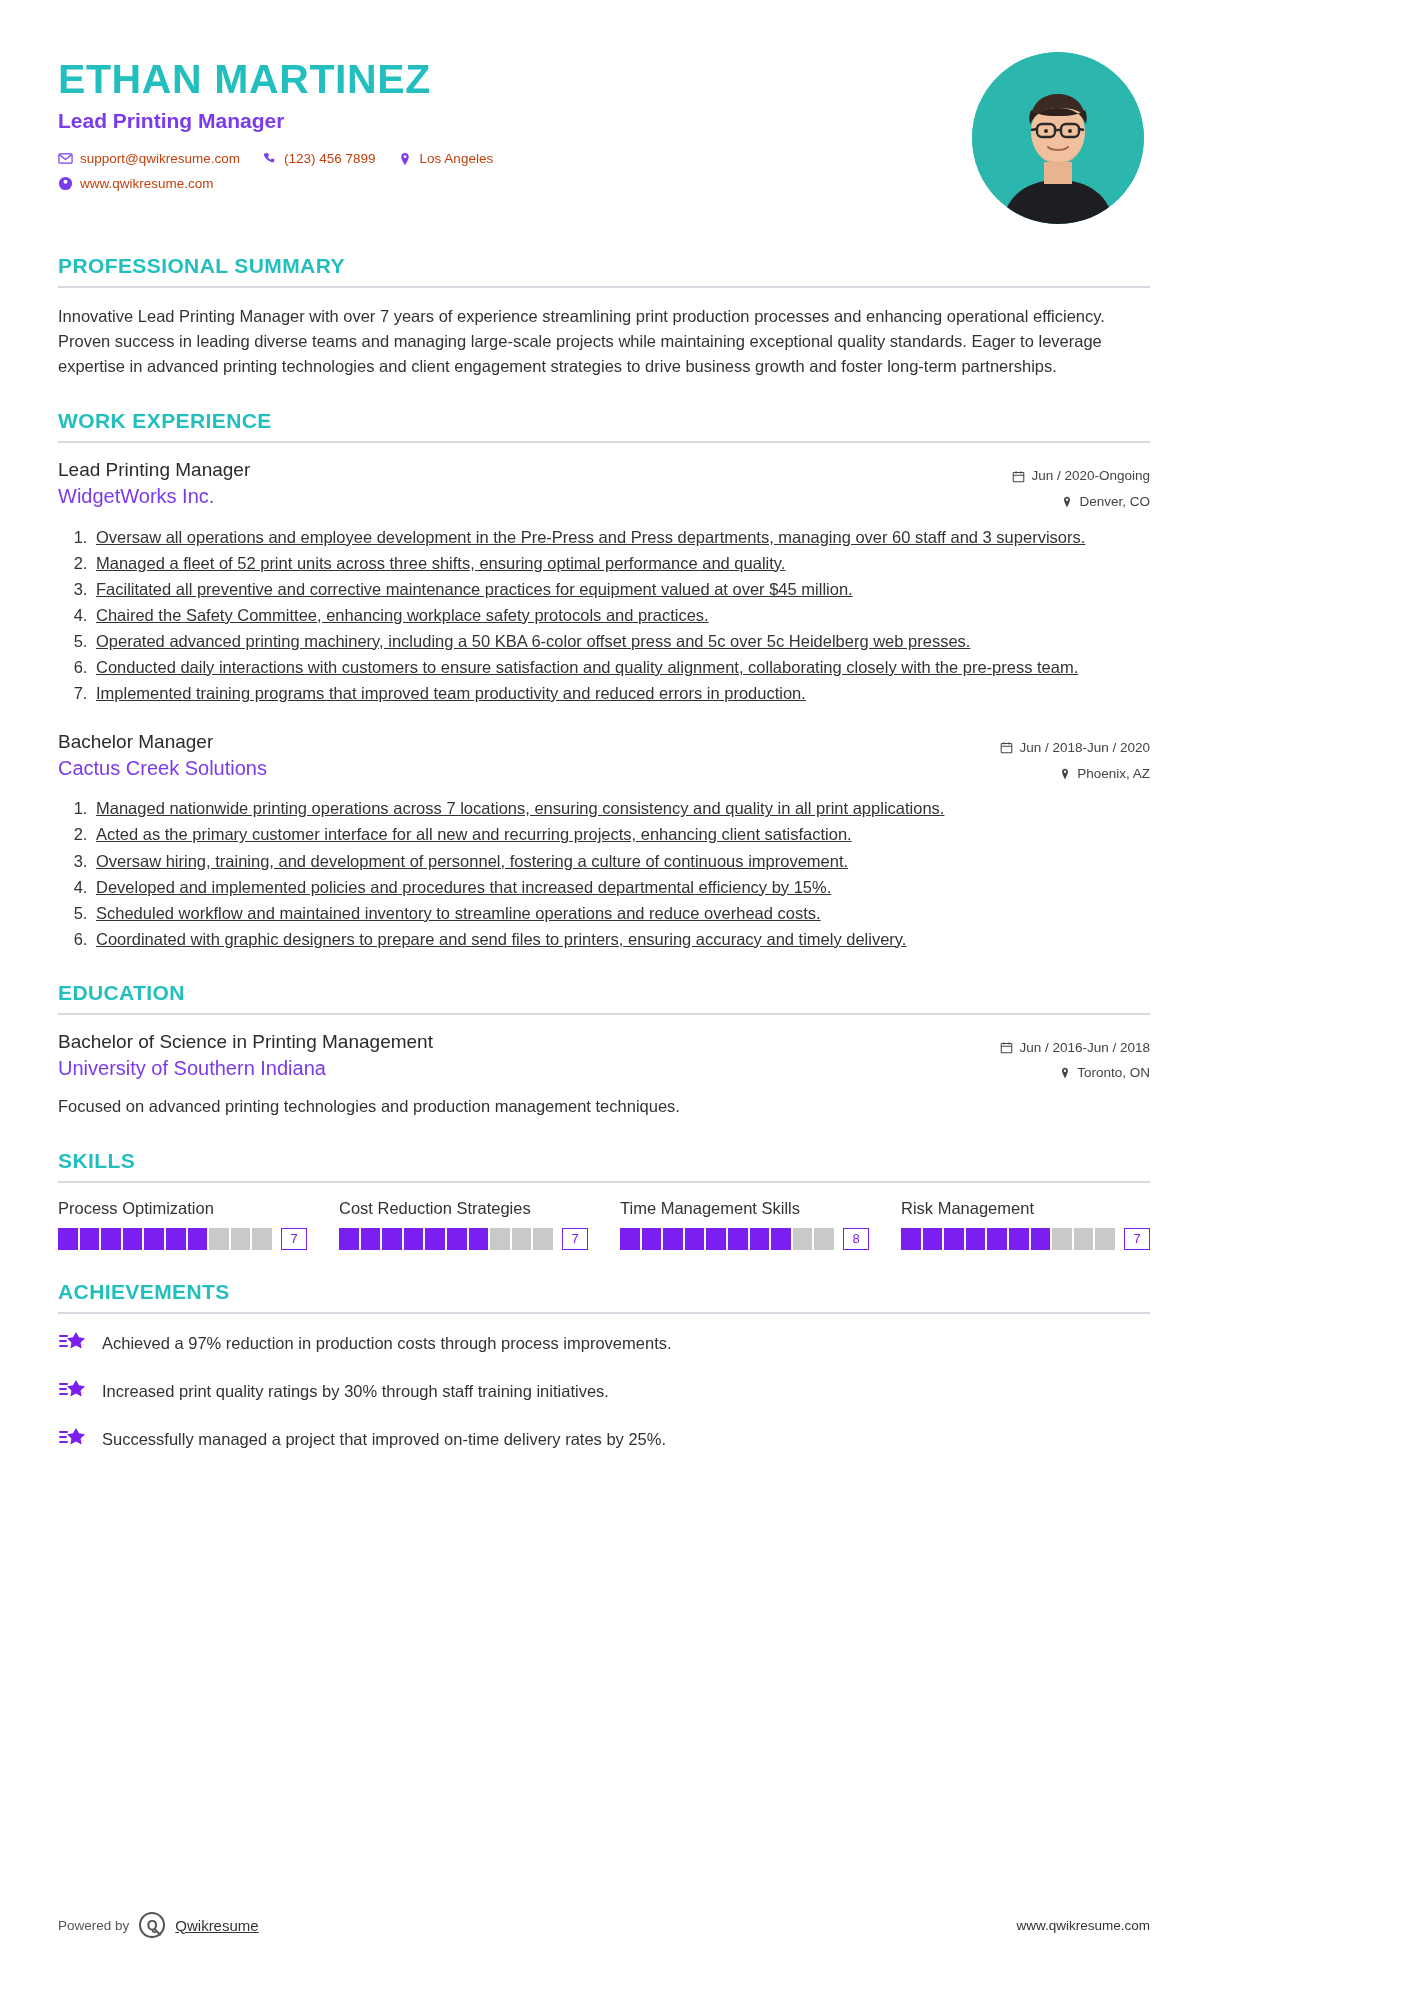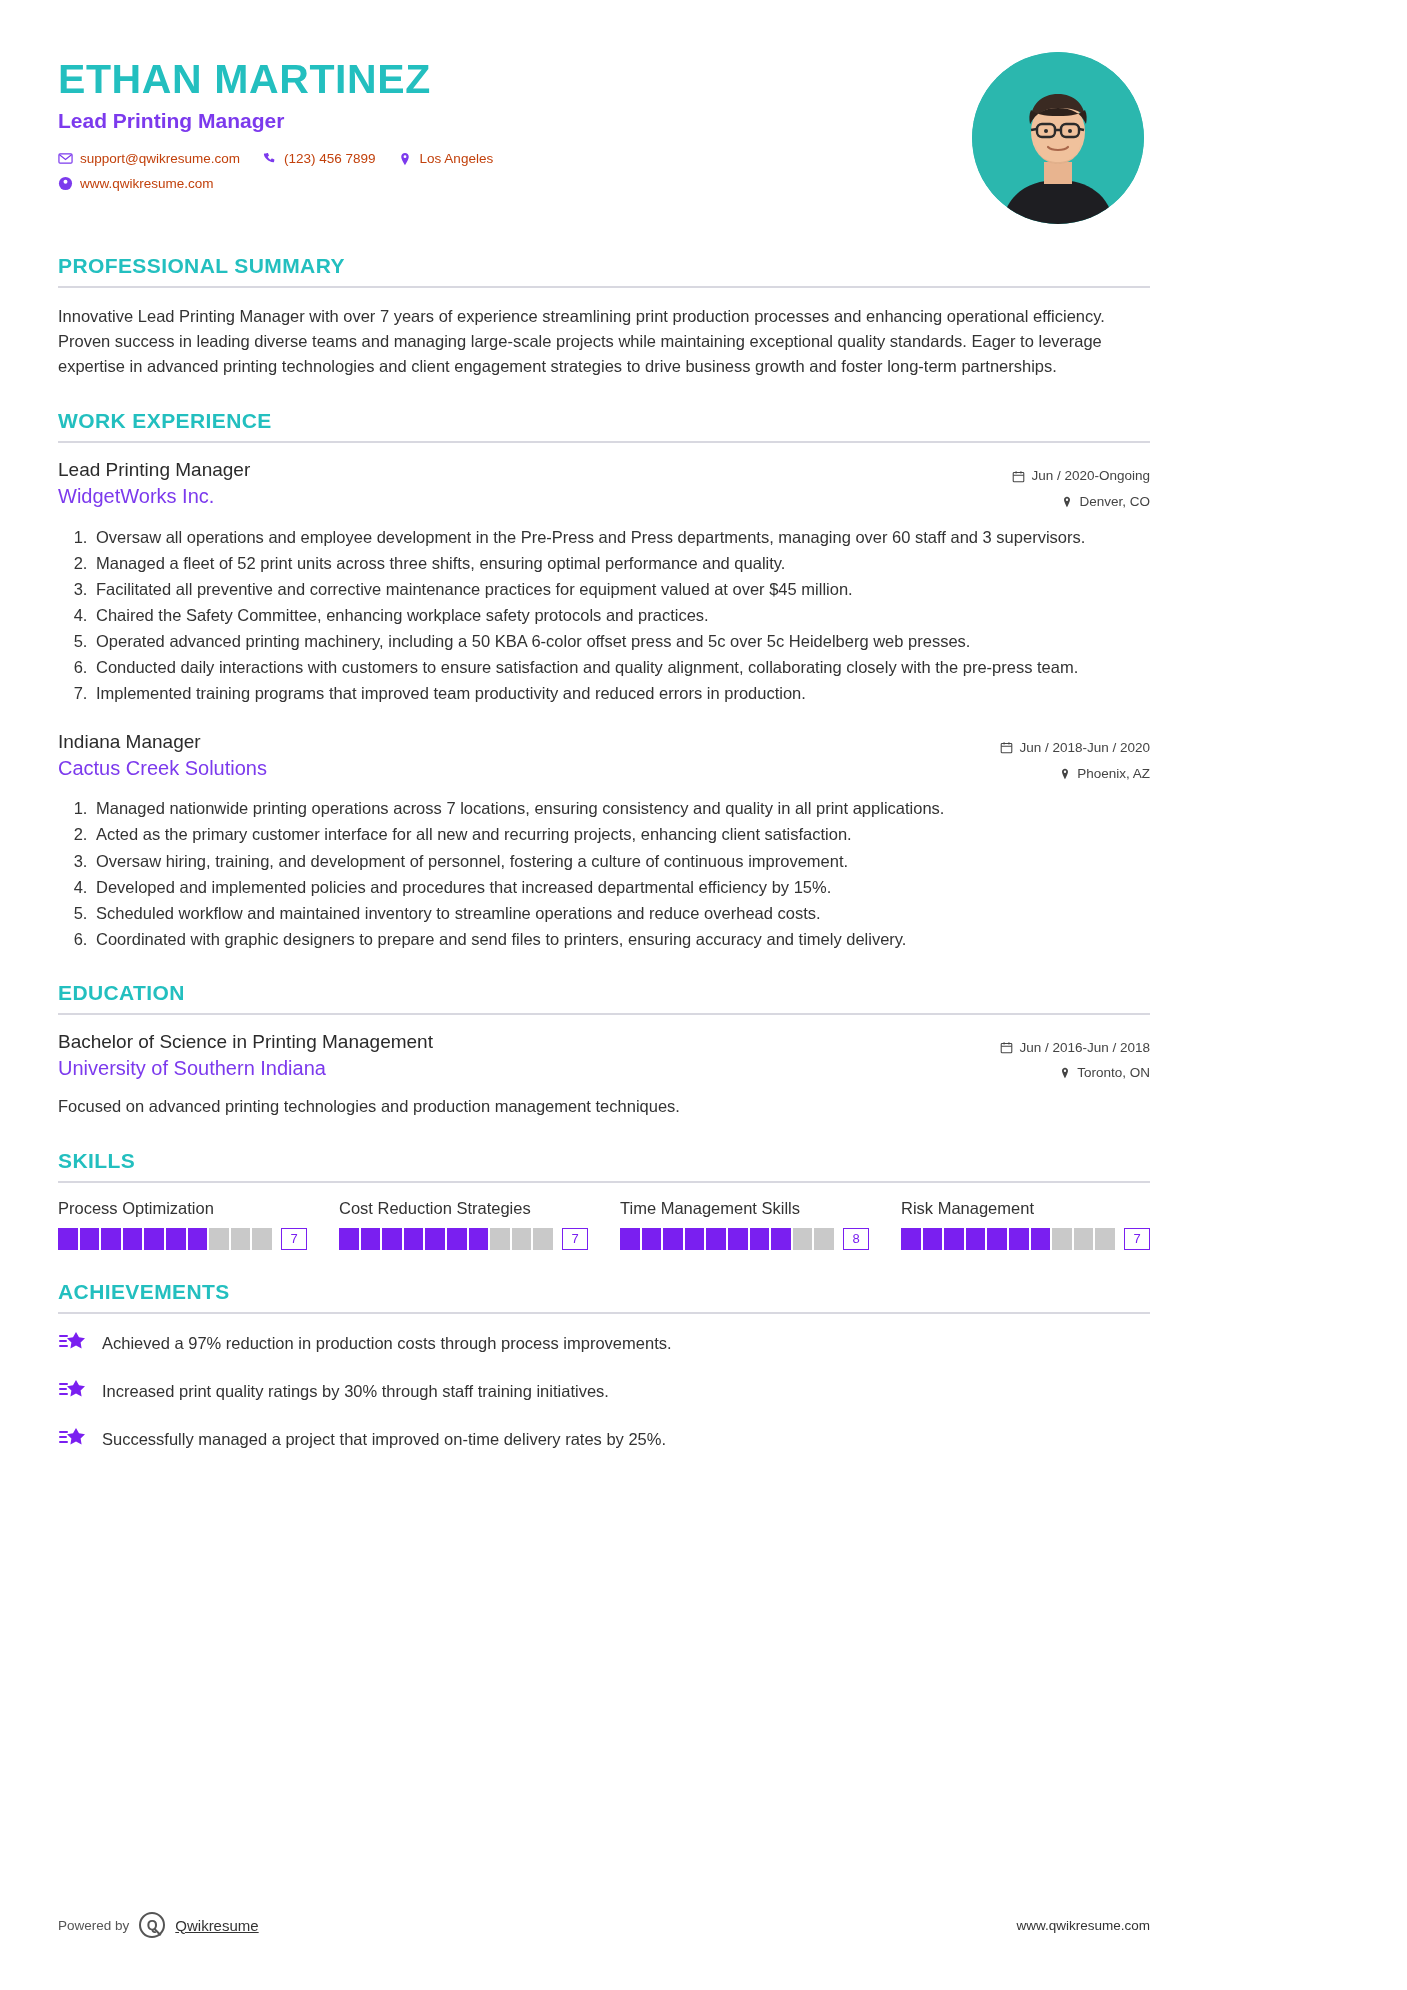--- a/index.html
+++ b/index.html
@@ -129,20 +129,21 @@
     line-height: 1.9;
   }
   .meta-line .ico { color: #444; display: inline-flex; }
 
   ol.bullets {
     margin: 10px 0 0 0;
     padding-left: 34px;
     font-size: 16.5px;
     line-height: 1.46;
     color: #333;
+    text-decoration: underline;
   }
   ol.bullets li { margin-bottom: 2px; padding-left: 4px; }
   .edu-note {
     font-size: 16.5px;
     line-height: 1.5;
     color: #333;
     margin: 8px 0 0 0;
   }
 
   
@@ -382,21 +383,21 @@
         <li>Chaired the Safety Committee, enhancing workplace safety protocols and practices.</li>
         <li>Operated advanced printing machinery, including a 50 KBA 6-color offset press and 5c over 5c Heidelberg web presses.</li>
         <li>Conducted daily interactions with customers to ensure satisfaction and quality alignment, collaborating closely with the pre-press team.</li>
         <li>Implemented training programs that improved team productivity and reduced errors in production.</li>
       </ol>
     </div>
 
     <div class="entry">
       <div class="entry-head">
         <div>
-          <div class="entry-role">Indiana Manager</div>
+          <div class="entry-role">Bachelor Manager</div>
           <div class="entry-org">Cactus Creek Solutions</div>
         </div>
         <div class="entry-meta">
           <div class="meta-line">
             <span class="ico">
               <svg viewBox="0 0 16 16" width="13" height="13" fill="none" stroke="currentColor" stroke-width="1.3">
                 <rect x="1.5" y="3" width="13" height="11.5" rx="1"></rect>
                 <path d="M1.5 6.5h13M5 1.6v2.6M11 1.6v2.6"></path>
               </svg>
             </span>

